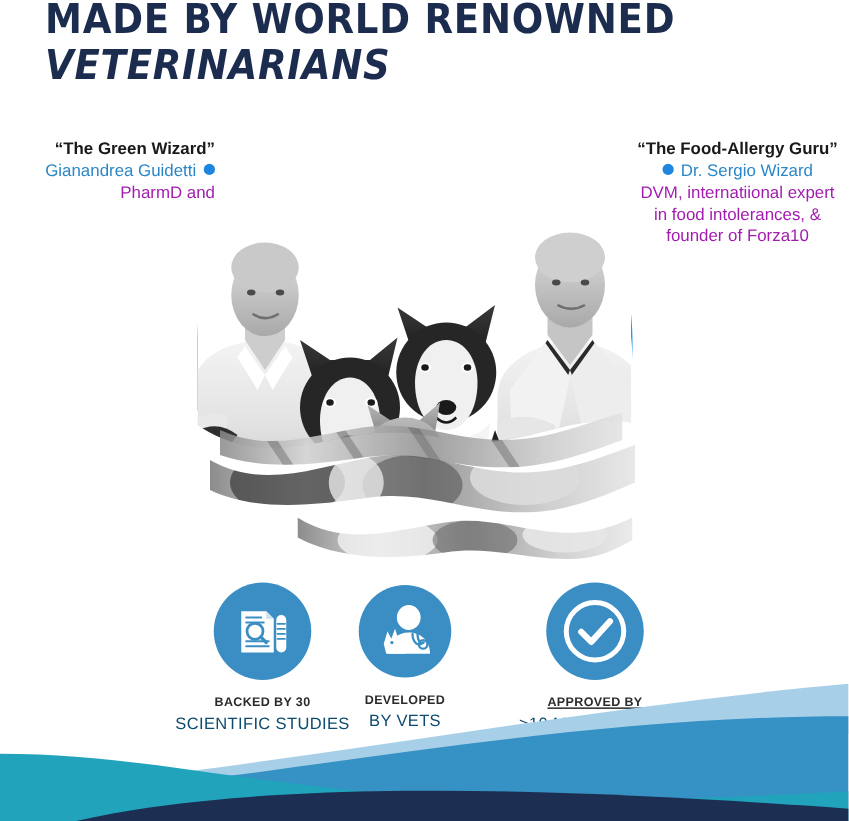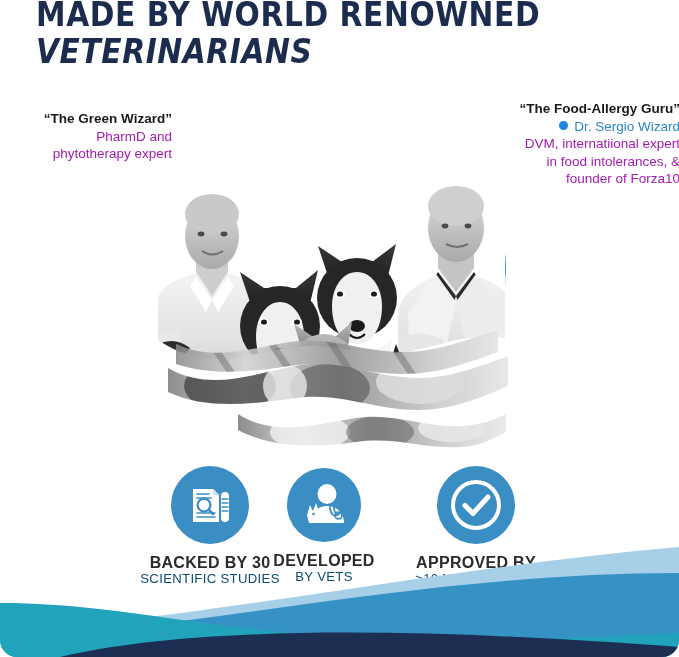--- a/index.html
+++ b/index.html
@@ -1,64 +1,64 @@
 <!DOCTYPE html>
 <html><head>
 <meta charset="utf-8">
 <style>
   html,body{margin:0;padding:0;}
   body{
     width:679px;height:657px;background:#ffffff;overflow:hidden;position:relative;
     font-family:"Liberation Sans","DejaVu Sans",sans-serif;
     -webkit-font-smoothing:antialiased;
   }
-  .page{position:relative;width:679px;height:657px;overflow:hidden;background:#fff;border-radius:17px;}
+  .page{position:relative;width:679px;height:657px;overflow:hidden;background:#fff;}
 
   
   .headline{
     position:absolute;left:36px;top:-4px;width:600px;
     color:#1b2c4f;font-weight:700;font-size:33px;line-height:37px;
     letter-spacing:0.6px;text-transform:uppercase;
     font-family:"DejaVu Sans","Liberation Sans",sans-serif;
     font-stretch:condensed;
   }
   .headline .l2{display:block;font-style:italic;}
 
   
   .hero{position:absolute;left:0;top:76px;width:679px;height:380px;}
   .hero svg{position:absolute;left:0;top:0;}
 
   
   .cap{position:absolute;font-size:13.5px;line-height:17.5px;color:#3a3a3a;}
   .cap-left{left:22px;top:110px;width:150px;text-align:right;}
-  .cap-right{left:500px;top:100px;width:180px;text-align:right;}
+  .cap-right{left:500px;top:110px;width:180px;text-align:center;}
   .cap .quote{font-weight:700;color:#1a1a1a;display:block;font-size:13.5px;}
   .cap .name{color:#2b86c8;display:block;font-weight:400;}
   .cap .desc{display:block;color:#a21caf;}
   .dot{
     display:inline-block;width:9px;height:9px;border-radius:50%;
     background:#1e86de;vertical-align:middle;position:relative;top:-1px;
   }
   .cap-left .name .dot{margin-left:6px;}
   .cap-right .name .dot{margin-right:6px;}
 
   
   .badges{position:absolute;left:0;top:466px;width:679px;height:120px;}
   .badge{position:absolute;width:200px;text-align:center;}
   .badge-1{left:110px;}
   .badge-2{left:224px;}
-  .badge-3{left:376px;}
+  .badge-3{left:376px;text-decoration:underline;}
   .badge .circle{
     width:78px;height:78px;border-radius:50%;background:#3b8ec4;
     margin:0 auto;display:flex;align-items:center;justify-content:center;
   }
   .badge-2 .circle{width:74px;height:74px;margin-top:2px;}
   .badge .lbl{margin-top:11px;line-height:15.5px;}
   .badge .lbl .t1{
-    display:block;font-weight:700;font-size:16px;color:#2b2b2b;letter-spacing:.3px;
+    display:block;font-weight:700;font-size:10px;color:#2b2b2b;letter-spacing:.3px;
   }
   .badge .lbl .t2{
     display:block;font-weight:400;font-size:13.2px;color:#0c4a6e;letter-spacing:.3px;
   }
 
   
   .waves{position:absolute;left:0;bottom:0;width:679px;height:110px;}
 </style>
 </head>
 <body>
@@ -221,22 +221,22 @@
         <rect x="230" y="334" width="290" height="42" fill="url(#stripGrad)"></rect>
         <ellipse cx="310" cy="356" rx="40" ry="18" fill="#f0f0f0" opacity=".8"></ellipse>
         <ellipse cx="380" cy="356" rx="34" ry="16" fill="#4a4a4a" opacity=".55"></ellipse>
         <ellipse cx="452" cy="352" rx="34" ry="14" fill="#e2e2e2" opacity=".9"></ellipse>
       </g>
     </svg>
   </div>
 
   <div class="cap cap-left">
     <span class="quote">“The Green Wizard”</span>
+    <span class="name"><span>Gianandrea Guidetti</span><span class="dot"></span></span>
     <span class="desc">PharmD and</span>
-    <span class="desc">phytotherapy expert</span>
   </div>
 
   <div class="cap cap-right">
     <span class="quote">“The Food-Allergy Guru”</span>
     <span class="name"><span class="dot"></span><span>Dr. Sergio Wizard</span></span>
     <span class="desc">DVM, internatiional expert</span>
     <span class="desc">in food intolerances, &amp;</span>
     <span class="desc">founder of Forza10</span>
   </div>
 

